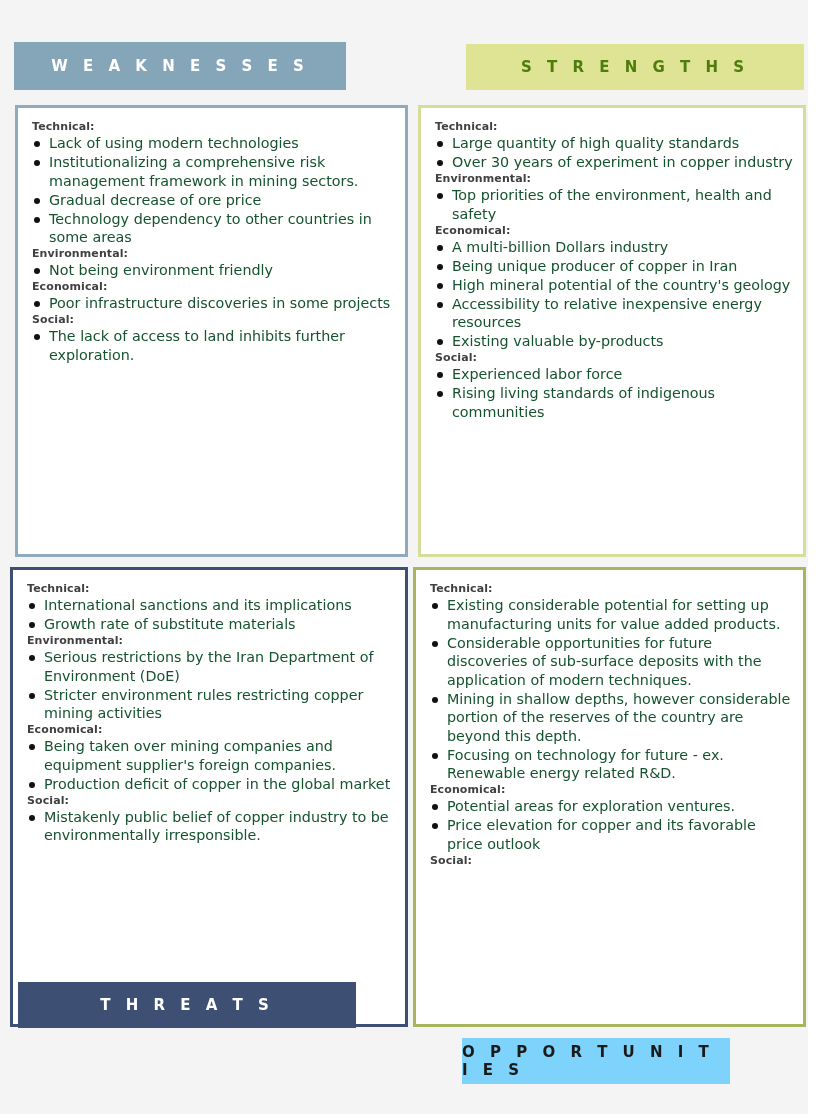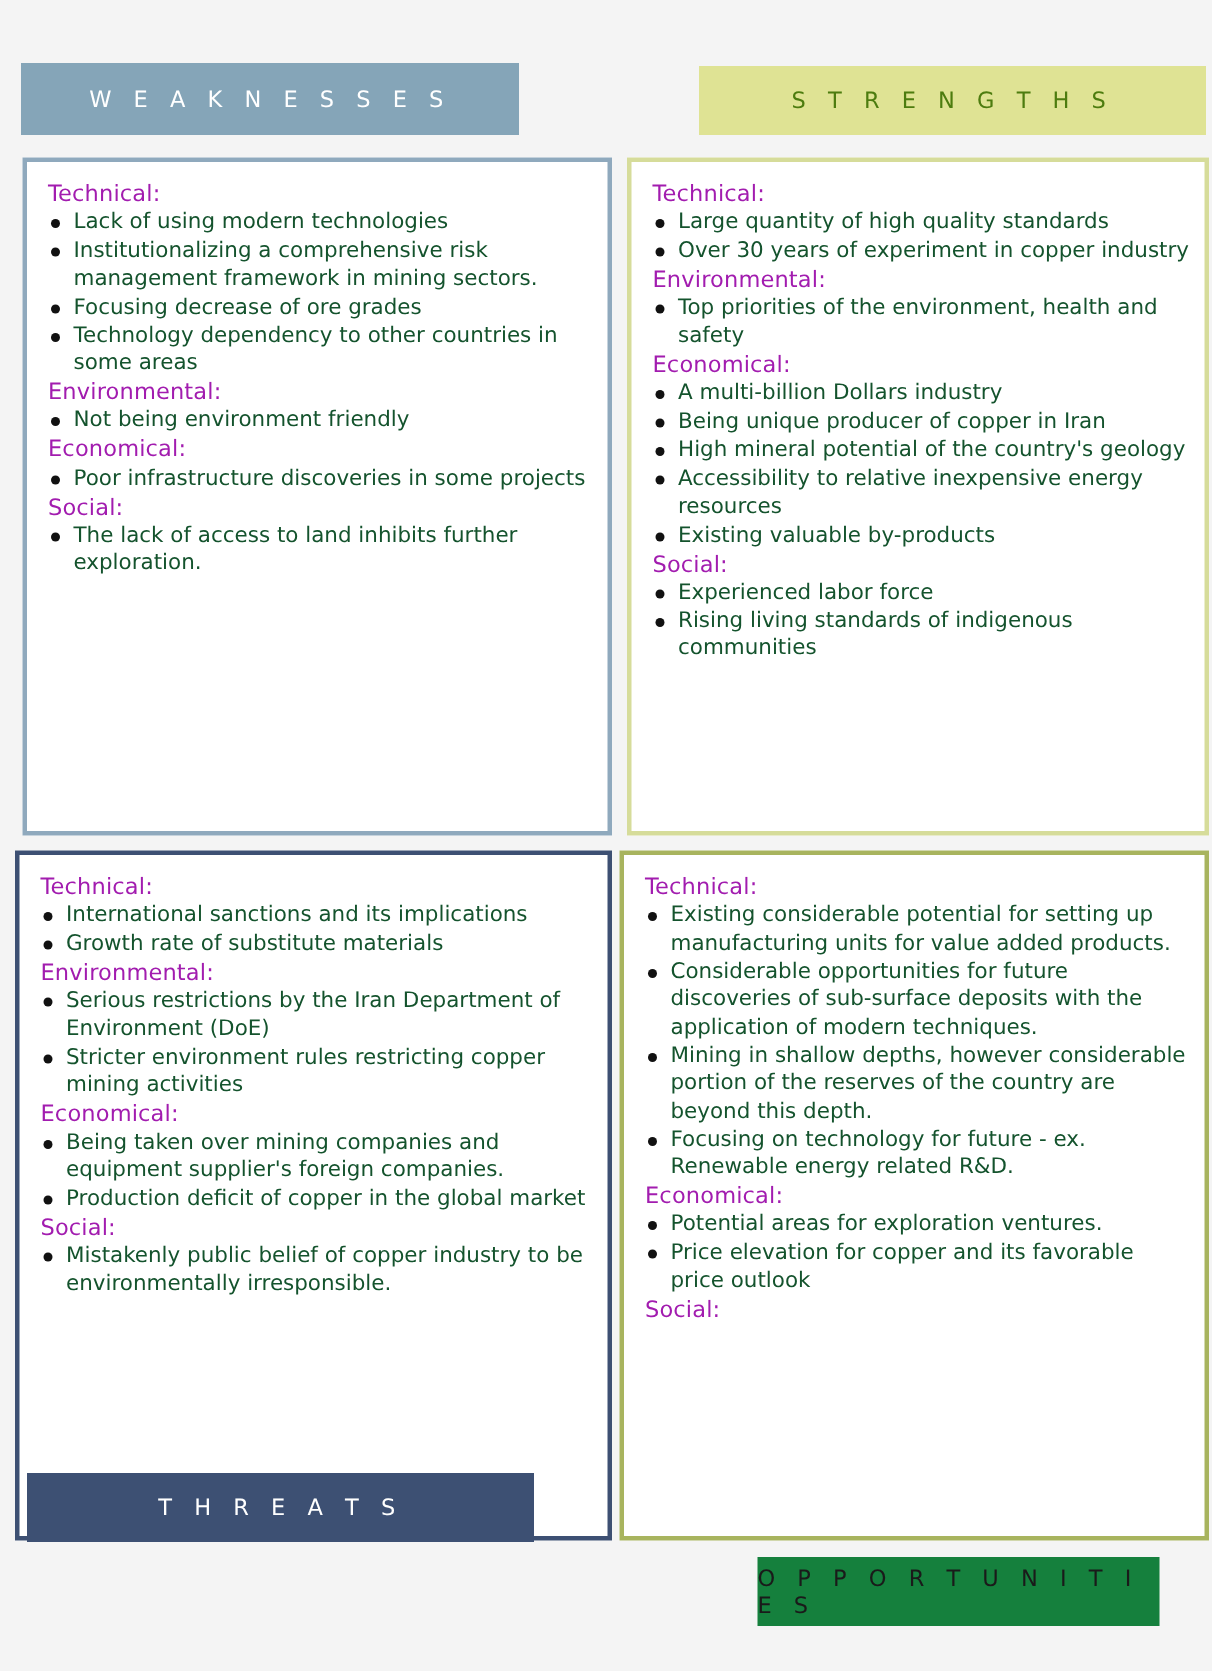--- a/index.html
+++ b/index.html
@@ -28,21 +28,21 @@
     background: #ffffff;
   }
 
   
   .banner {
     position: absolute;
     display: flex;
     align-items: center;
     justify-content: center;
     letter-spacing: 5px;
-    font-weight: normal;
+    font-weight: bold;
     font-size: 15px;
     font-family: "DejaVu Sans", sans-serif;
   }
   .banner-weaknesses {
     left: 14px;
     top: 42px;
     width: 332px;
     height: 48px;
     background: #85a5b8;
     color: #ffffff;
@@ -61,23 +61,22 @@
     width: 338px;
     height: 46px;
     background: #3d5073;
     color: #ffffff;
   }
   .banner-opportunities {
     left: 462px;
     top: 1038px;
     width: 268px;
     height: 46px;
-    background: #15803d;
+    background: #7dd3fc;
     color: #1a1a1a;
-    margin-left: 43px;
   }
 
   
   .box {
     position: absolute;
     background: #ffffff;
     box-sizing: border-box;
     overflow: hidden;
   }
   .box-weaknesses {
@@ -107,23 +106,23 @@
     width: 393px;
     height: 460px;
     border: 3px solid #a8b45e;
   }
 
   .box-inner {
     padding: 12px 10px 6px 14px;
   }
 
   .cat-head {
-    font-weight: normal;
-    font-size: 15px;
-    color: #a21caf;
+    font-weight: bold;
+    font-size: 11px;
+    color: #404040;
     line-height: 1.28;
     margin: 0;
     letter-spacing: 0.1px;
   }
   ul.bullets {
     list-style: none;
     margin: 0 0 0 0;
     padding: 0;
   }
   ul.bullets li {
@@ -154,21 +153,21 @@
 
   <div class="banner banner-weaknesses">
     <span>W E A K N E S S E S</span>
   </div>
   <div class="box box-weaknesses">
     <div class="box-inner">
         <div class="cat-head">Technical:</div>
         <ul class="bullets">
           <li>Lack of using modern technologies</li>
           <li>Institutionalizing a comprehensive risk management framework in mining sectors.</li>
-          <li>Focusing decrease of ore grades</li>
+          <li>Gradual decrease of ore price</li>
           <li>Technology dependency to other countries in some areas</li>
         </ul>
         <div class="cat-head">Environmental:</div>
         <ul class="bullets">
           <li>Not being environment friendly</li>
         </ul>
         <div class="cat-head">Economical:</div>
         <ul class="bullets">
           <li>Poor infrastructure discoveries in some projects</li>
         </ul>

